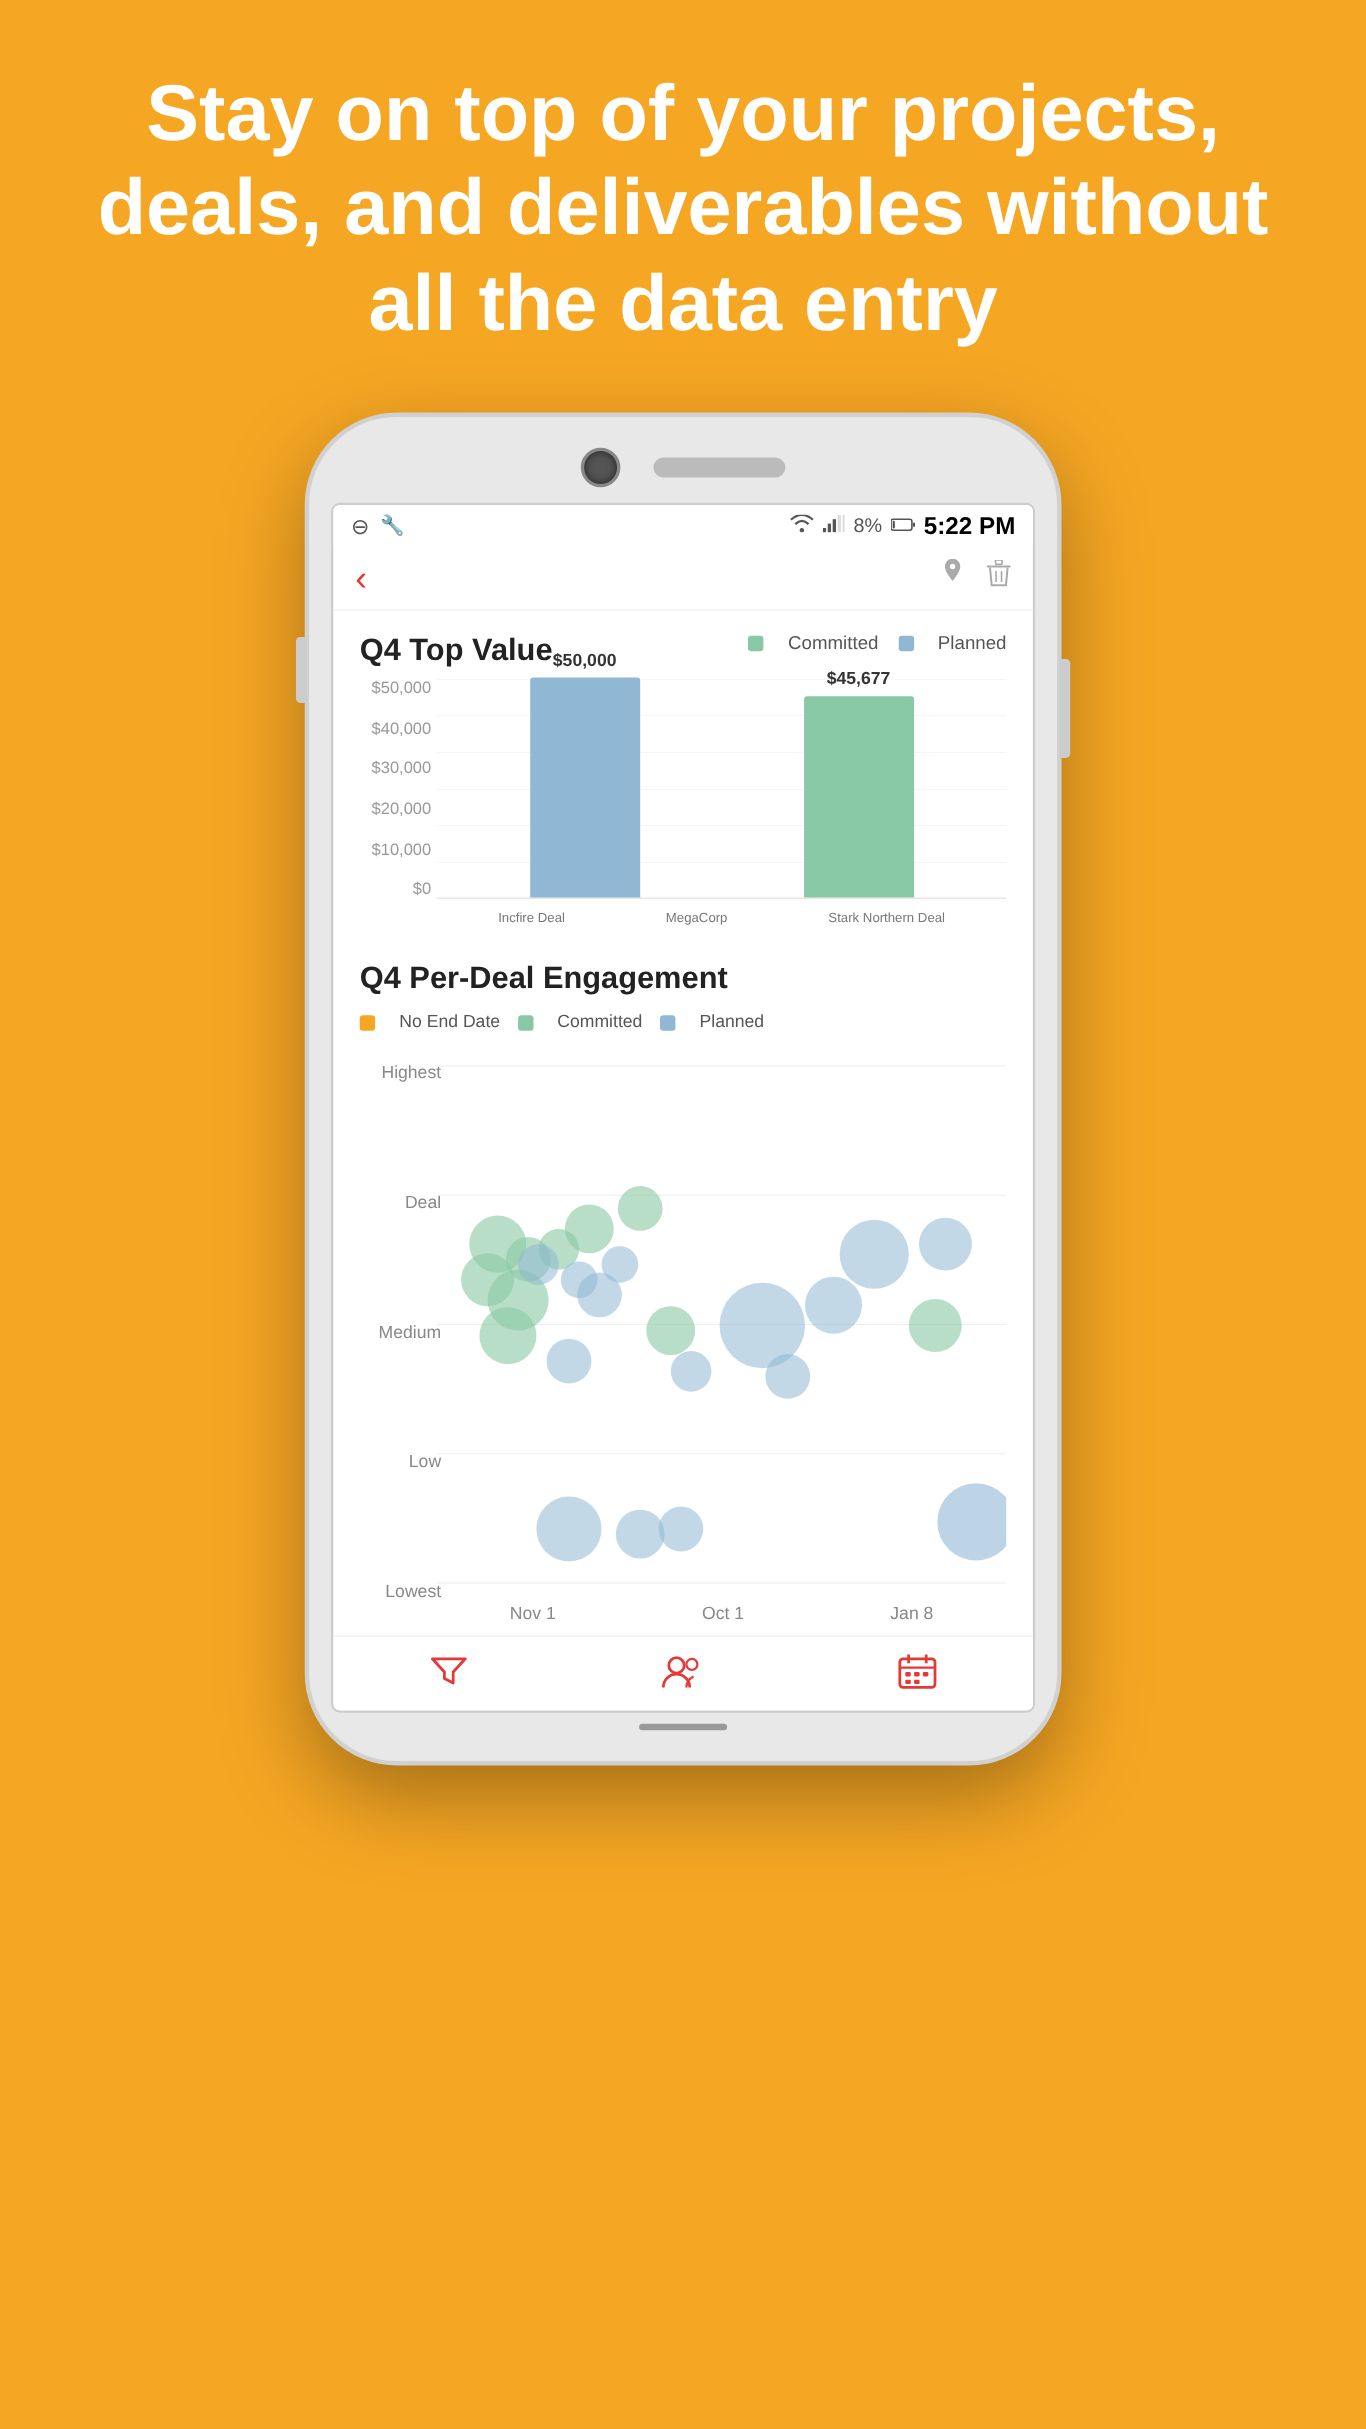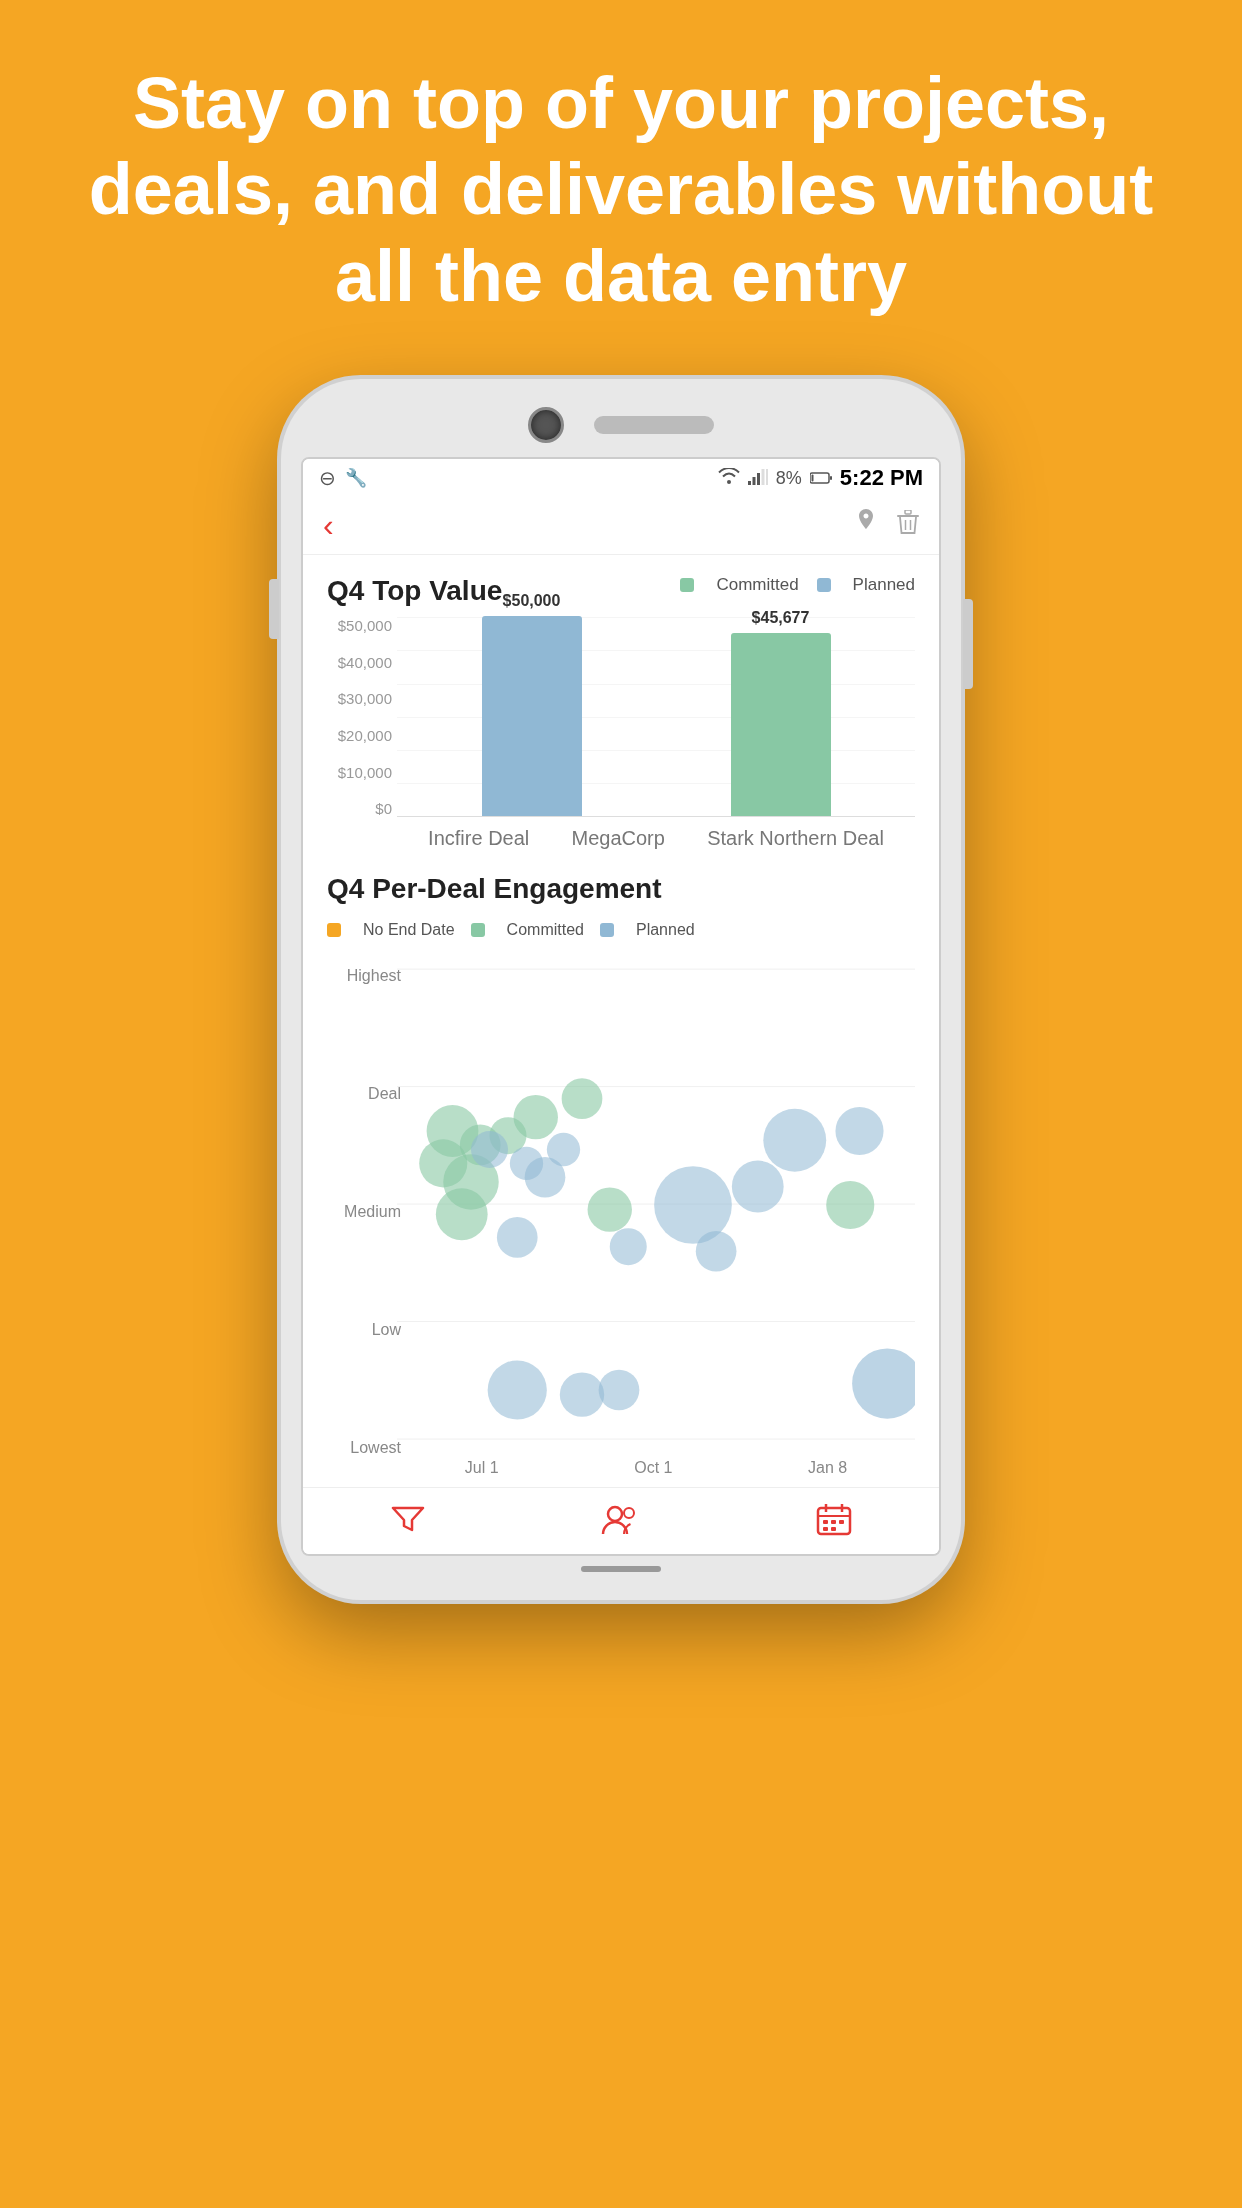--- a/index.html
+++ b/index.html
@@ -230,21 +230,21 @@
       font-weight: 600;
       color: #333;
       white-space: nowrap;
     }
 
     .bar-blue { background: #90B8D4; }
     .bar-green { background: #88C8A4; }
     .bar-teal { background: #88C8A4; }
 
     .x-label {
-      font-size: 20px;
+      font-size: 12px;
       color: #777;
       text-align: center;
       margin-top: 4px;
     }
 
     
     .bubble-section {
       padding: 16px 24px 10px;
     }
 
@@ -510,21 +510,21 @@
               <circle cx="345" cy="305" r="22" fill="#90B8D4" opacity="0.55"></circle>
 
               <circle cx="130" cy="455" r="32" fill="#90B8D4" opacity="0.55"></circle>
               <circle cx="200" cy="460" r="24" fill="#90B8D4" opacity="0.55"></circle>
               <circle cx="240" cy="455" r="22" fill="#90B8D4" opacity="0.55"></circle>
               <circle cx="530" cy="448" r="38" fill="#90B8D4" opacity="0.6"></circle>
             </svg>
           </div>
 
           <div class="x-labels-bubble">
-            <span>Jul 1</span>
+            <span>Nov 1</span>
             <span>Oct 1</span>
             <span>Jan 8</span>
           </div>
         </div>
       </div>
 
       <div class="bottom-tab-bar">
 
         <div style="text-align:center;">
           <svg width="36" height="34" viewBox="0 0 36 34" fill="none">

